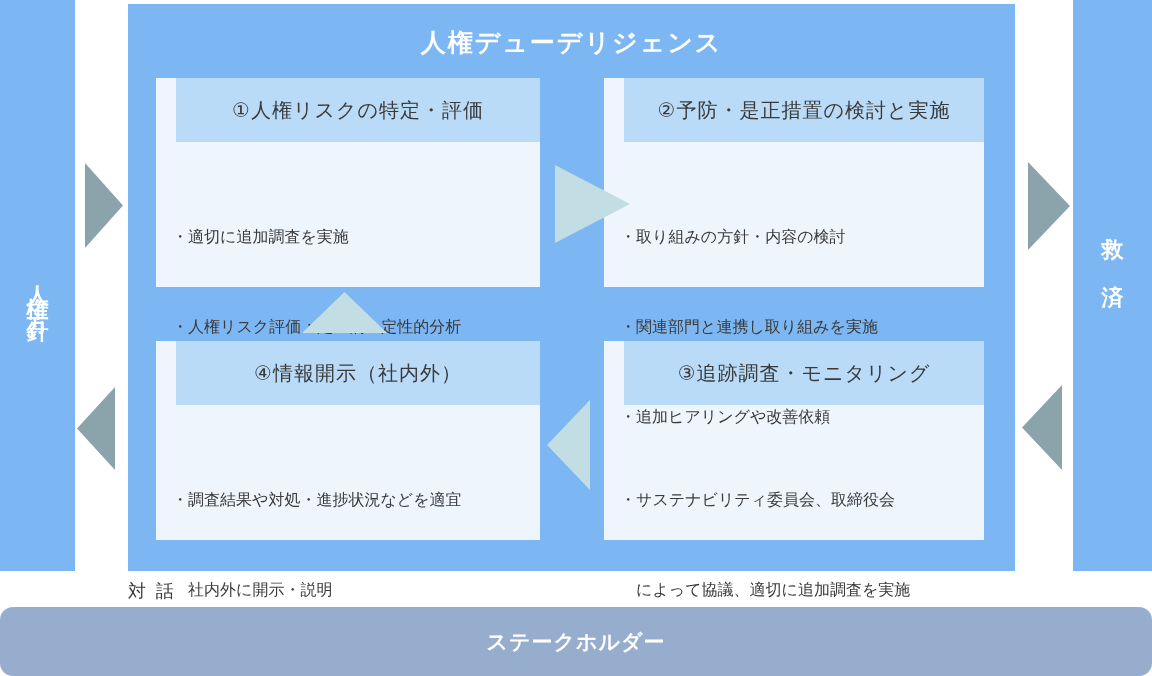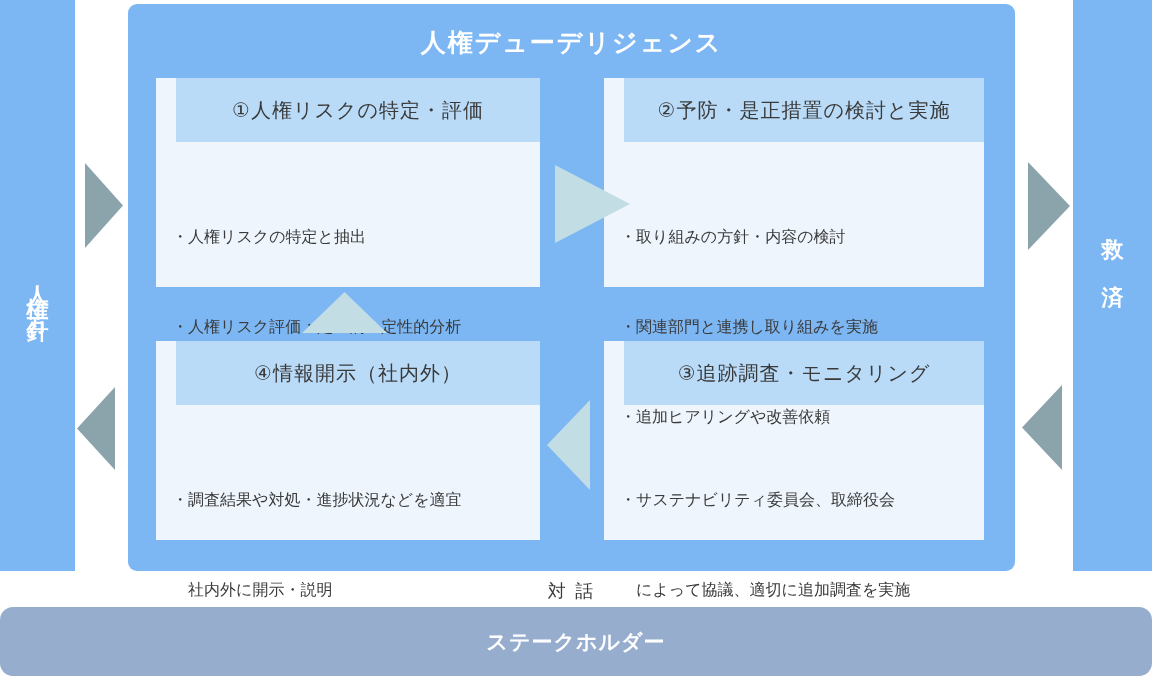--- a/index.html
+++ b/index.html
@@ -21,21 +21,20 @@
     writing-mode: vertical-rl; text-orientation: upright;
     color: #ffffff; font-weight: bold; font-size: 22px; line-height: 1;
   }
   .vtext-policy { letter-spacing: 12px; text-indent: 12px; }
   .vtext-remedy { letter-spacing: 46px; margin-top: -40px; }
 
   
   .main-panel {
     position: absolute; left: 128px; top: 4px; width: 887px; height: 567px;
     background: #7cb6f3;
-    border-radius: 9px;
   }
   .main-title {
     position: absolute; left: 0; right: 0; top: 22px; text-align: center;
     color: #ffffff; font-weight: bold; font-size: 25px; letter-spacing: 2px;
   }
 
   
   .step-box { position: absolute; background: #eef5fd; }
   .step-1 { left: 28px;  top: 74px;  width: 384px; height: 209px; }
   .step-2 { left: 476px; top: 74px;  width: 380px; height: 209px; }
@@ -63,21 +62,21 @@
   .arrow-remedy-in   { left: 1028px; top: 162px; width: 42px; height: 88px; }
   .arrow-remedy-back { left: 1022px; top: 385px; width: 40px; height: 85px; }
   .arrow-policy-back { left: 77px;   top: 387px; width: 38px; height: 83px; }
 
   .arrow-s1-s2 { left: 555px; top: 165px; width: 75px; height: 78px; }
   .arrow-s3-s4 { left: 547px; top: 400px; width: 43px; height: 90px; }
   .arrow-s4-s1 { left: 302px; top: 292px; width: 85px; height: 41px; }
 
   
   .dialogue-label {
-    position: absolute; left: 128px; width: 887px; top: 579px; text-align: center;
+    position: absolute; left: 128px; width: 887px; top: 579px; text-align: left;
     color: #3a3a3a; font-size: 18px; letter-spacing: 2px;
   }
 
   
   .stakeholder-bar {
     position: absolute; left: 0; top: 607px; width: 1152px; height: 69px;
     background: #96adce; display: flex; align-items: center; justify-content: center;
     color: #ffffff; font-weight: bold; font-size: 21px; letter-spacing: 1px; border-radius: 13px;
   }
 </style>
@@ -93,21 +92,21 @@
   <div class="side-bar side-bar-right">
     <div class="vtext vtext-remedy">救済</div>
   </div>
 
   <div class="main-panel">
     <div class="main-title">人権デューデリジェンス</div>
 
     <div class="step-box step-1">
       <div class="step-header">①人権リスクの特定・評価</div>
       <div class="step-body">
-        <div>・人権リスクの特定と抽出</div>
+        <div>・適切に追加調査を実施</div>
         <div>・人権リスク評価：定量的・定性的分析</div>
         <div>・優先的に取り組むべき課題の特定</div>
       </div>
     </div>
 
     <div class="step-box step-3">
       <div class="step-header">③追跡調査・モニタリング</div>
       <div class="step-body">
         <div>・サステナビリティ委員会、取締役会</div>
         <div>　によって協議、適切に追加調査を実施</div>

